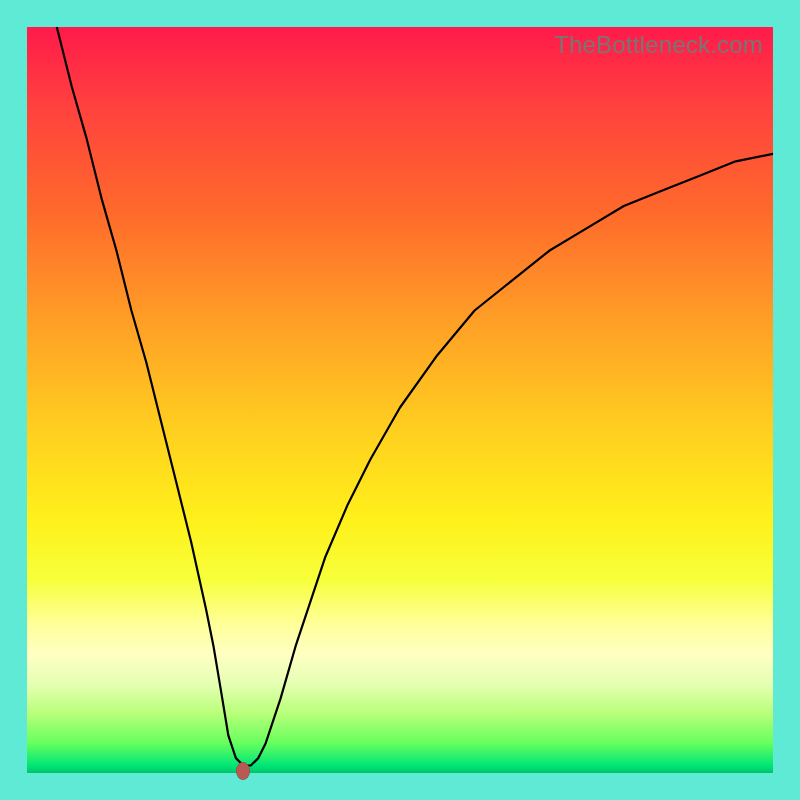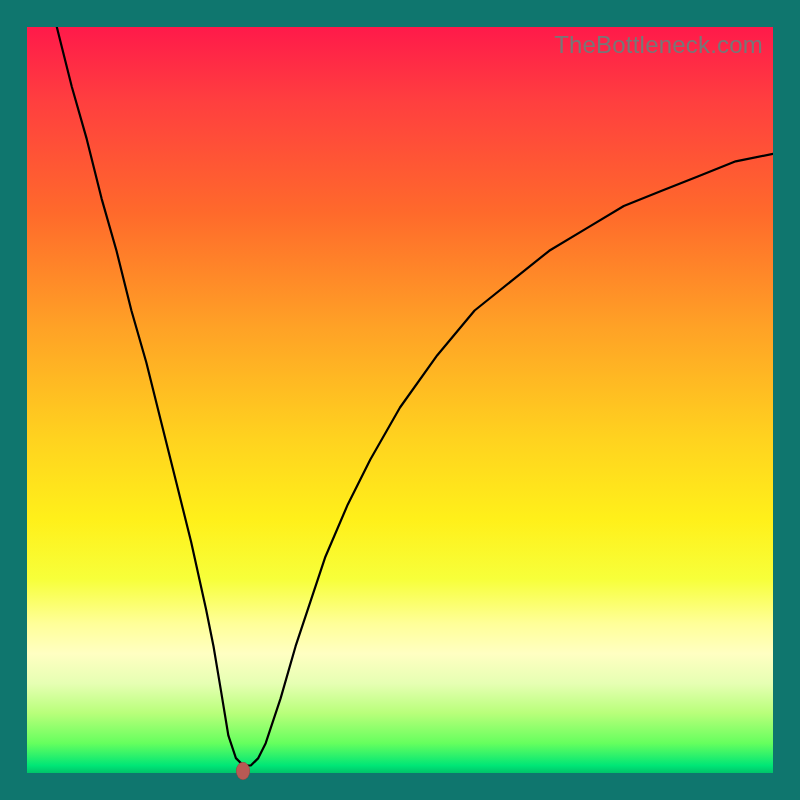--- a/index.html
+++ b/index.html
@@ -10,21 +10,21 @@
     background: #000;
     overflow: hidden;
     font-family: Arial, Helvetica, sans-serif;
   }
   .frame {
     position: absolute;
     top: 0;
     left: 0;
     width: 800px;
     height: 800px;
-    background: #0f766e;
+    background: #5eead4;
   }
   .plot-area {
     position: absolute;
     top: 27px;
     left: 27px;
     width: 746px;
     height: 746px;
     background: linear-gradient(to bottom,
       #ff1a4a 0%,
       #ff3f3f 10%,

